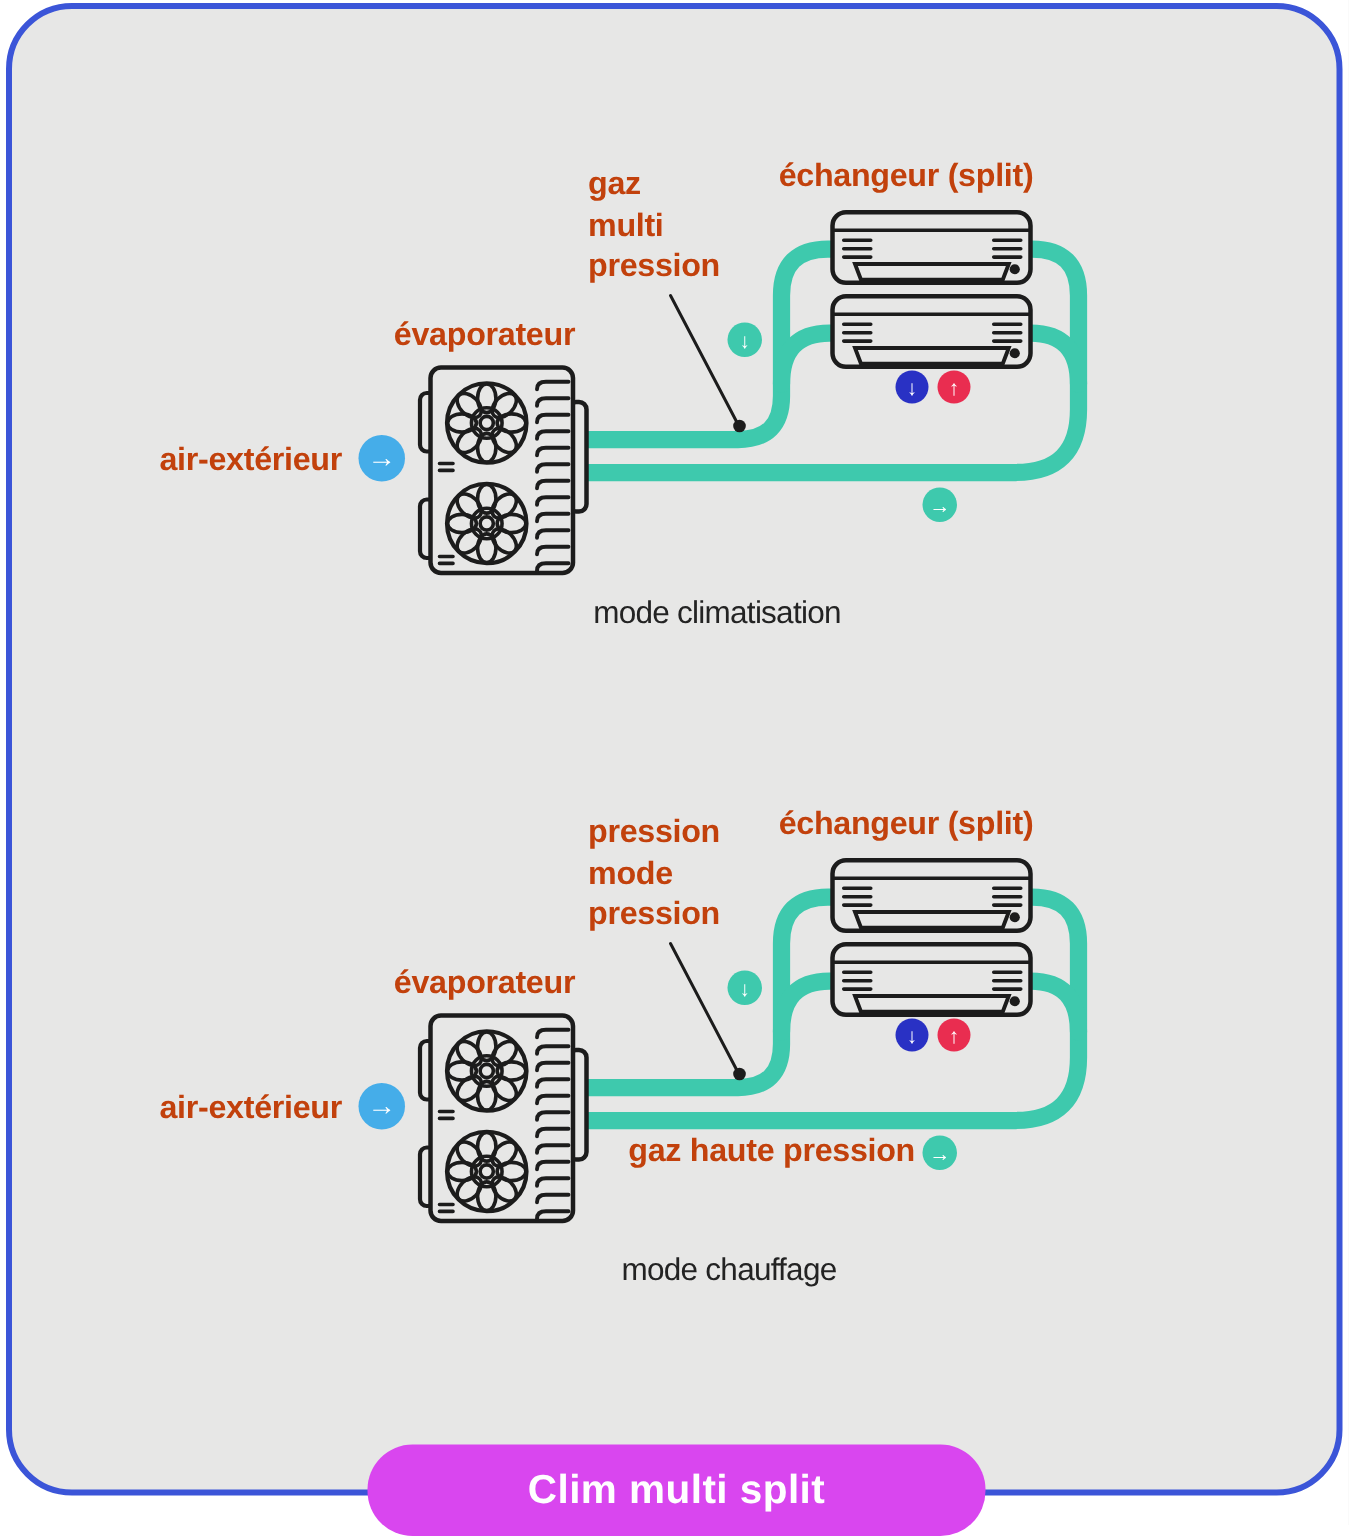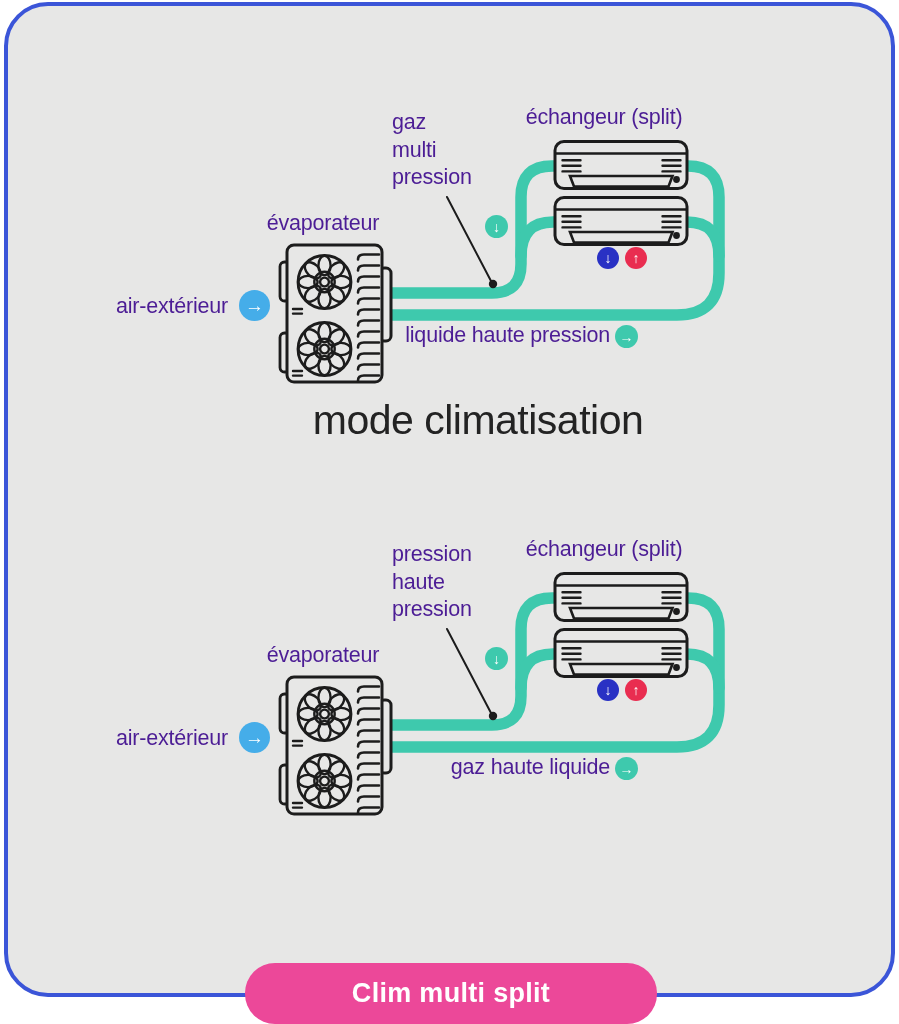--- a/index.html
+++ b/index.html
@@ -10,46 +10,46 @@
   }
   .card{
     position:absolute;left:4px;top:2px;width:883px;height:987px;
     background:#e7e7e6;border:4px solid #3b55d8;border-radius:44px;
   }
   .diagram{position:absolute;left:0;width:899px;height:433px;}
   .diagram.d1{top:0;}
   .diagram.d2{top:432px;}
   .gfx{position:absolute;left:0;top:0;}
   .lbl{
-    position:absolute;color:#4c1d95;font-size:21.5px;line-height:27.5px;
-    letter-spacing:-0.2px;white-space:nowrap;
+    position:absolute;color:#c2410c;font-size:21.5px;line-height:27.5px;
+    letter-spacing:-0.2px;white-space:nowrap;font-weight:bold;
   }
   .feed-lbl{left:392px;top:109px;}
   .exch-lbl{left:604px;top:104px;transform:translateX(-50%);}
   .evap-lbl{left:323px;top:210px;transform:translateX(-50%);}
   .air-lbl{left:76px;top:293px;width:152px;text-align:right;}
   .return-lbl{right:289px;top:322px;}
   .mode-title{
     position:absolute;transform:translateX(-50%);
-    color:#232323;font-size:41px;letter-spacing:-0.5px;white-space:nowrap;
+    color:#232323;font-size:21px;letter-spacing:-0.5px;white-space:nowrap;
   }
   .d1 .mode-title{left:478px;top:397px;}
   .d2 .mode-title{left:486px;top:403px;}
   .badge{
     position:absolute;border-radius:50%;display:flex;align-items:center;justify-content:center;
     color:#ffffff;font-weight:bold;
   }
   .badge.air{left:239px;top:290px;width:31px;height:31px;background:#45ade9;font-size:19px;}
   .badge.feed{left:485px;top:215px;width:23px;height:23px;background:#3ec9ad;font-size:14px;}
   .badge.cold{left:597px;top:247px;width:22px;height:22px;background:#2931c4;font-size:14px;}
   .badge.heat{left:625px;top:247px;width:22px;height:22px;background:#e92d50;font-size:14px;}
   .badge.ret{left:615px;top:325px;width:23px;height:23px;background:#3ec9ad;font-size:14px;}
   .footer-btn{
     position:absolute;left:245px;top:963px;width:412px;height:61px;
-    background:#ec4899;border-radius:30px;
+    background:#d946ef;border-radius:30px;
     display:flex;align-items:center;justify-content:center;
     color:#ffffff;font-size:27px;font-weight:bold;letter-spacing:0.3px;
   }
   .defs-svg{position:absolute;width:0;height:0;}
 </style>
 </head>
 <body>
 
 <div class="stage">
   <div class="card"></div>
@@ -127,50 +127,50 @@
     </svg>
 
     <div class="lbl feed-lbl">
       <div>gaz</div>
       <div>multi</div>
       <div>pression</div>
     </div>
     <div class="lbl exch-lbl">échangeur (split)</div>
     <div class="lbl evap-lbl">évaporateur</div>
     <div class="lbl air-lbl">air-extérieur</div>
-    <div class="lbl return-lbl">liquide haute pression</div>
 
     <div class="badge air">→</div>
     <div class="badge feed">↓</div>
     <div class="badge cold">↓</div>
     <div class="badge heat">↑</div>
     <div class="badge ret">→</div>
 
     <div class="mode-title">mode climatisation</div>
   </div>
 
   <div class="diagram d2">
     <svg class="gfx" width="899" height="433" viewBox="0 0 899 433">
       <use href="#dgfx"></use>
     </svg>
 
     <div class="lbl feed-lbl">
       <div>pression</div>
-      <div>haute</div>
+      <div>mode</div>
       <div>pression</div>
     </div>
     <div class="lbl exch-lbl">échangeur (split)</div>
     <div class="lbl evap-lbl">évaporateur</div>
     <div class="lbl air-lbl">air-extérieur</div>
-    <div class="lbl return-lbl">gaz haute liquide</div>
+    <div class="lbl return-lbl">gaz haute pression</div>
 
     <div class="badge air">→</div>
     <div class="badge feed">↓</div>
     <div class="badge cold">↓</div>
     <div class="badge heat">↑</div>
     <div class="badge ret">→</div>
 
+    <div class="mode-title">mode chauffage</div>
   </div>
 
   <div class="footer-btn">
     <span>Clim multi split</span>
   </div>
 </div>
 
 </body></html>

